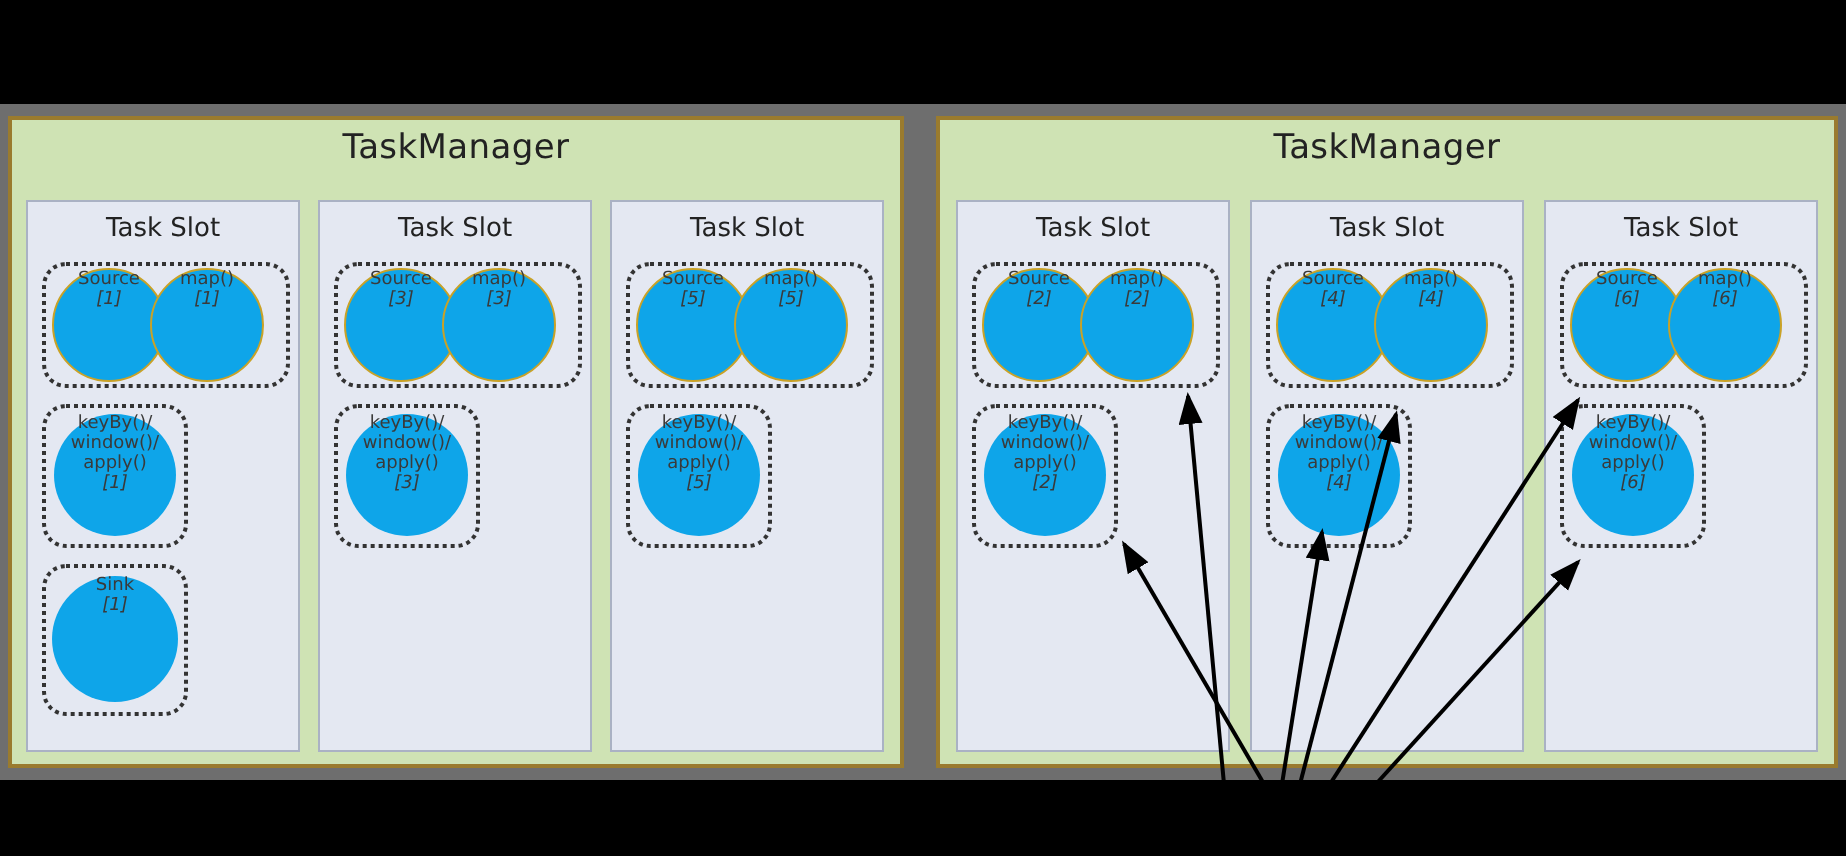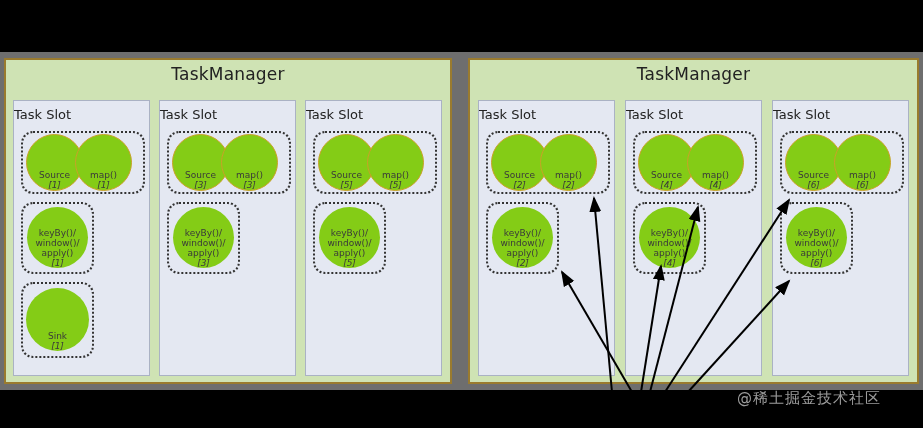--- a/index.html
+++ b/index.html
@@ -9,27 +9,27 @@
   
   .gray-strip{position:absolute;left:0;width:923px;background:#6e6e6e;}
 
   .tm{position:absolute;background:#cfe3b4;border:2px solid #9a7b2e;box-sizing:border-box;}
   .tm-outline{position:absolute;background:#6e6e6e;box-sizing:border-box;}
 
   .tm-title{position:absolute;left:0;right:0;top:4px;text-align:center;
     font-size:17px;color:#222;font-family:"DejaVu Sans",sans-serif;letter-spacing:.2px;}
 
   .slot{position:absolute;background:#e4e8f2;border:1px solid #aab2c4;box-sizing:border-box;}
-  .slot-title{position:absolute;left:0;right:0;top:6px;
+  .slot-title{position:absolute;left:0;right:0;top:6px;text-align:center;
     font-size:13px;color:#222;font-family:"DejaVu Sans",sans-serif;}
 
   .dbox{position:absolute;border:2px dotted #333;border-radius:12px;box-sizing:border-box;}
 
-  .circ{position:absolute;border-radius:50%;background:#84cc16;border:1px solid #c9a227;
-    display:flex;flex-direction:column;align-items:center;justify-content:flex-end;
+  .circ{position:absolute;border-radius:50%;background:#0ea5e9;border:1px solid #c9a227;
+    display:flex;flex-direction:column;align-items:center;justify-content:flex-start;
     font-size:9px;color:#3a3a3a;font-family:"DejaVu Sans",sans-serif;line-height:1.12;
     text-align:center;box-sizing:border-box;}
   .circ .idx{font-style:italic;}
   .circ.plain{border:none;}
 
   svg.arrows{position:absolute;left:0;top:0;width:923px;height:428px;pointer-events:none;}
 
   .wm{position:absolute;font-size:15px;color:#cfcfcf;opacity:.75;
     font-family:"DejaVu Sans",sans-serif;letter-spacing:1px;white-space:nowrap;}
 </style>
@@ -187,14 +187,13 @@
     <g id="arrow-group" stroke="#000" stroke-width="2" fill="none">
         <line x1="612" y1="392" x2="594" y2="198" marker-end="url(#ah)"></line>
         <line x1="632" y1="392" x2="562" y2="272" marker-end="url(#ah)"></line>
         <line x1="641" y1="392" x2="661" y2="266" marker-end="url(#ah)"></line>
         <line x1="650" y1="392" x2="698" y2="207" marker-end="url(#ah)"></line>
         <line x1="665" y1="392" x2="789" y2="200" marker-end="url(#ah)"></line>
         <line x1="688" y1="392" x2="789" y2="281" marker-end="url(#ah)"></line>
       </g>
   </svg>
 
-  <div class="wm" style="left:737px;top:389px;">@稀土掘金技术社区</div>
 </div>
 
 </body></html>

